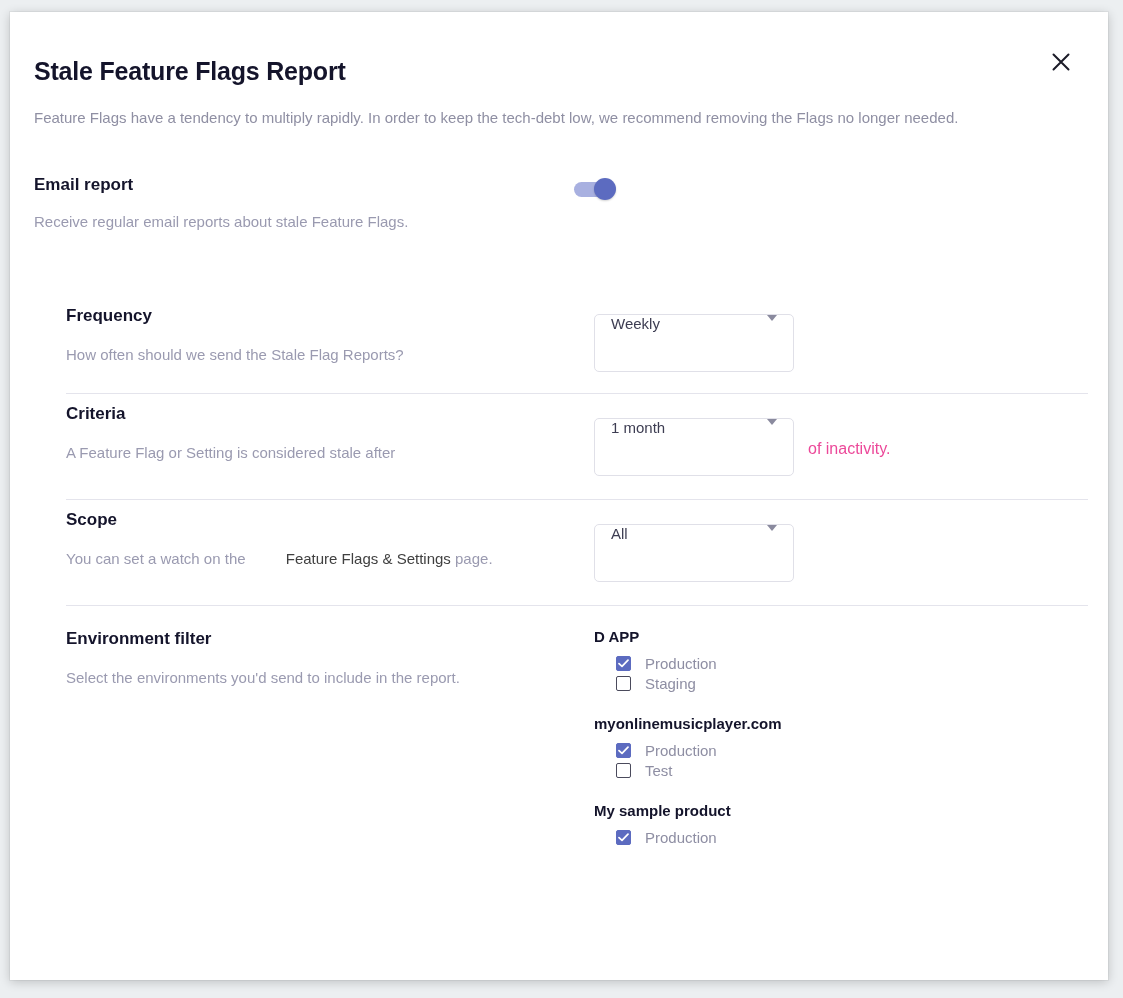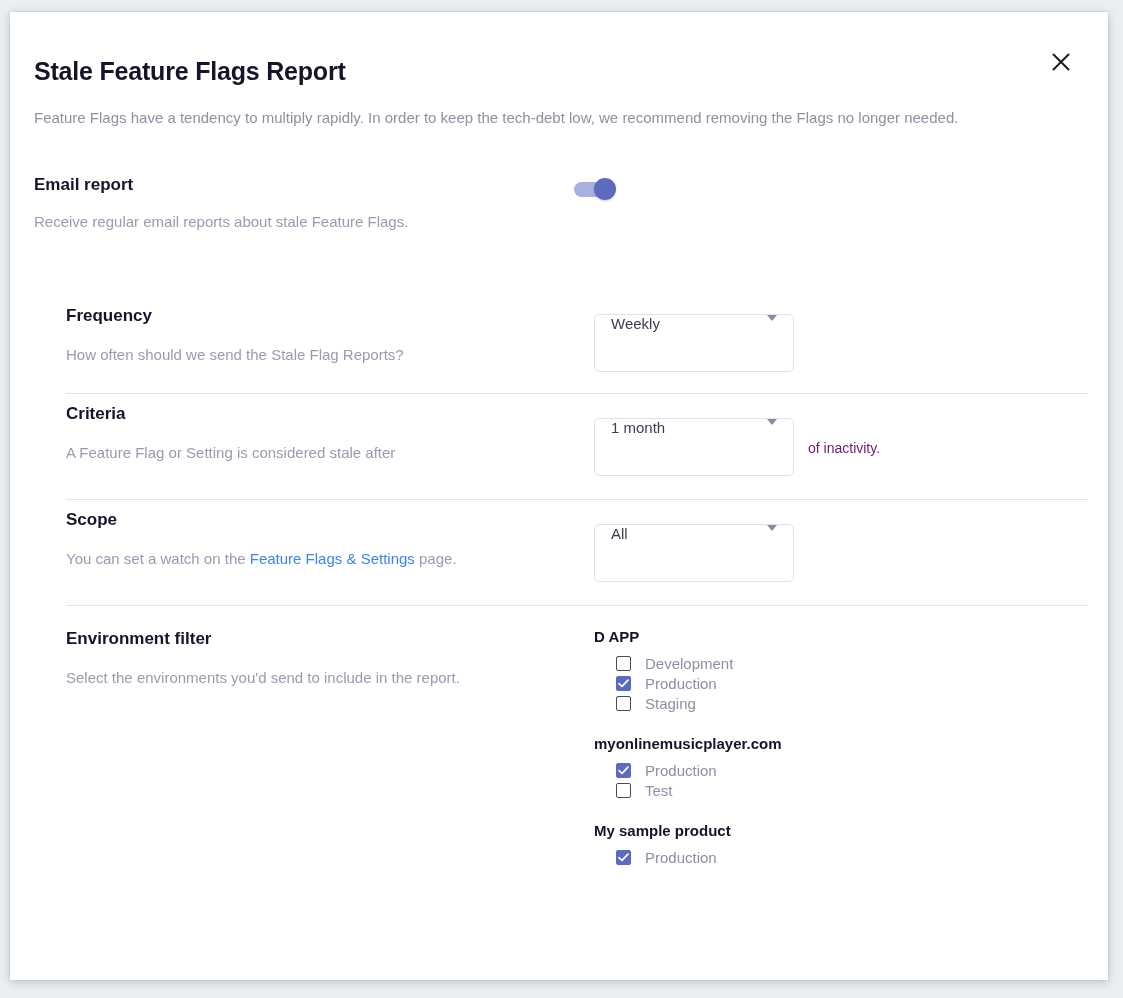--- a/index.html
+++ b/index.html
@@ -136,22 +136,23 @@
     font-weight: bold;
     color: #14142b;
     margin: 0;
   }
   .srow-sub {
     margin-top: 20px;
     font-size: 15px;
     color: #9a9ab0;
   }
   .srow-sub a {
-    color: #3b82f6;
+    color: #404040;
     text-decoration: none;
+    margin-left: 36px;
   }
 
   .select-box {
     position: absolute;
     width: 200px;
     height: 58px;
     border: 1px solid #e0e0e8;
     border-radius: 5px;
     background: #fff;
     cursor: pointer;
@@ -167,22 +168,22 @@
   .caret {
     width: 0;
     height: 0;
     border-left: 5px solid transparent;
     border-right: 5px solid transparent;
     border-top: 6px solid #8a8a9e;
   }
 
   .suffix-text {
     position: absolute;
-    font-size: 14px;
-    color: #701a75;
+    font-size: 16px;
+    color: #ec4899;
   }
 
   .env-groups {
     position: absolute;
     left: 528px;
     top: 0;
     width: 480px;
   }
   .env-group { margin-bottom: 22px; }
   .env-group:last-child { margin-bottom: 0; }
@@ -287,24 +288,20 @@
 
     <div class="srow last" style="height:300px;">
       <div class="srow-left" style="padding-top:23px;">
         <div class="srow-title">Environment filter</div>
         <div class="srow-sub">Select the environments you'd send to include in the report.</div>
       </div>
       <div class="env-groups" style="top:22px;" id="env-groups">
           <div class="env-group">
             <div class="env-group-name">D APP</div>
             <label class="env-item">
-              <span class="cbox"></span>
-              <span class="env-label">Development</span>
-            </label>
-            <label class="env-item">
               <span class="cbox checked">
                 <svg width="11" height="9" viewBox="0 0 11 9">
                   <path d="M1 4.6 L4 7.4 L10 1.2" stroke="#ffffff" stroke-width="1.7" fill="none" stroke-linecap="round" stroke-linejoin="round"></path>
                 </svg>
               </span>
               <span class="env-label">Production</span>
             </label>
             <label class="env-item">
               <span class="cbox"></span>
               <span class="env-label">Staging</span>

